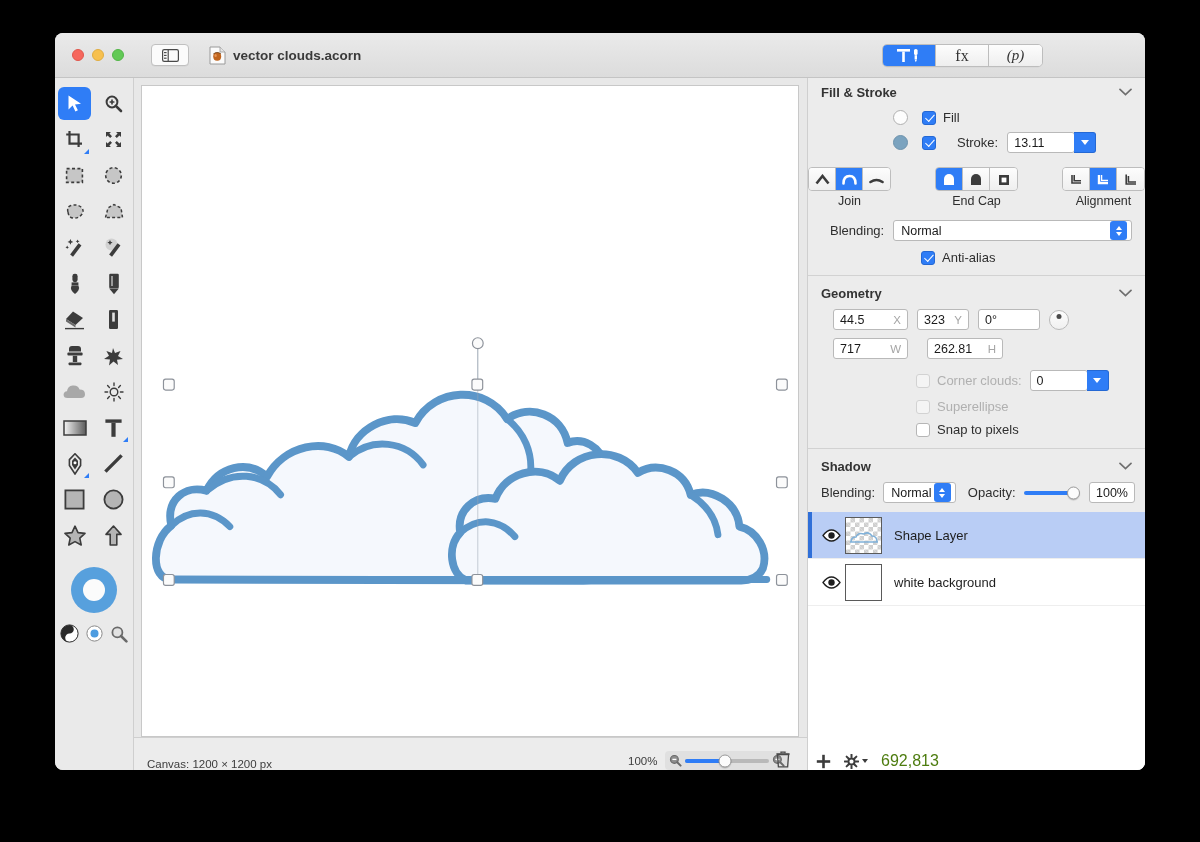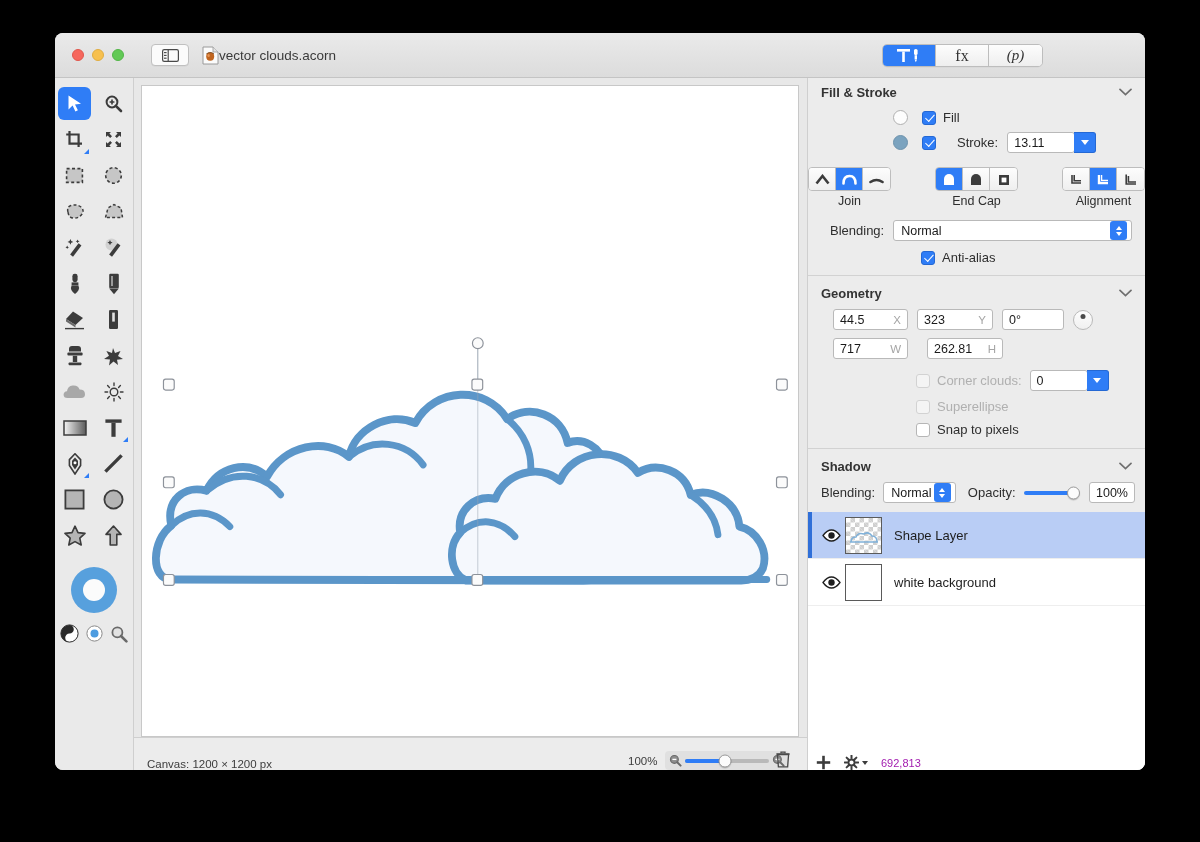--- a/index.html
+++ b/index.html
@@ -34,22 +34,23 @@
   .sidebar-toggle {
     margin-left: 27px;
     width: 38px; height: 22px;
     background: #fbfbfb;
     border: 1px solid #c0c0c0;
     border-radius: 4px;
     display: flex; align-items: center; justify-content: center;
     box-shadow: 0 0.5px 0 rgba(0,0,0,0.06);
   }
   .doc-title {
-    display: flex; align-items: center; 
-    margin-left: 13px;
+    display: flex; align-items: center; gap: 7px;
+    margin-left: 20px;
+    font-weight: bold;
   }
   .doc-title .name { font-size: 13.5px; color: #3a3a3a; }
   .acorn-icon { width: 17px; height: 19px; position: relative; }
 
   .segmented {
     position: absolute; right: 102px; top: 11px;
     display: flex;
     border: 1px solid #bdbdbd;
     border-radius: 5px;
     overflow: hidden;
@@ -132,21 +133,21 @@
     background: #e0e0e0; border-radius: 4px;
     display: flex; align-items: center; padding: 0 4px; gap: 3px;
   }
   .strack { flex: 1; height: 4px; border-radius: 2px; background: #b9b9b9; position: relative; }
   .strack .fill { position: absolute; left: 0; top: 0; bottom: 0; width: 47%; background: #2f7df6; border-radius: 2px; }
   .sthumb { position: absolute; left: 47%; top: 50%; transform: translate(-50%,-50%);
             width: 13px; height: 13px; border-radius: 50%; background: #fcfcfc;
             border: 0.5px solid #9a9a9a; box-shadow: 0 1px 1px rgba(0,0,0,0.18); }
   .mag { width: 13px; height: 13px; color: #6b6b6b; flex: 0 0 13px; }
   .sb-right { position: absolute; left: 682px; display: flex; align-items: center; gap: 13px; }
-  .sb-count { font-size: 11px; color: #a21caf; }
+  .sb-count { font-size: 16px; color: #4d7c0f; }
   .trash { position: absolute; right: 17px; }
 
   
   .inspector {
     width: 338px; flex: 0 0 338px;
     background: #ececec;
     border-left: 1px solid #cfcfcf;
     display: flex; flex-direction: column;
   }
   .sect-header {
@@ -788,21 +789,21 @@
               <path d="M1 1.4 L6.5 6.6 L12 1.4" fill="none" stroke="#6f6f6f" stroke-width="1.7" stroke-linecap="round"></path>
             </svg>
         </span>
       </div>
 
       <div class="row" style="padding:2px 13px 0 25px; gap:9px;">
         <span class="tfield" style="width:75px">
           <span>44.5</span>
           <span class="sfx">X</span>
         </span>
-        <span class="tfield" style="width:76px">
+        <span class="tfield" style="width:52px">
           <span>323</span>
           <span class="sfx">Y</span>
         </span>
         <span class="tfield" style="width:62px">
           <span>0°</span>
         </span>
         <span class="rot-knob">
             <span class="dot"></span>
           </span>
       </div>

